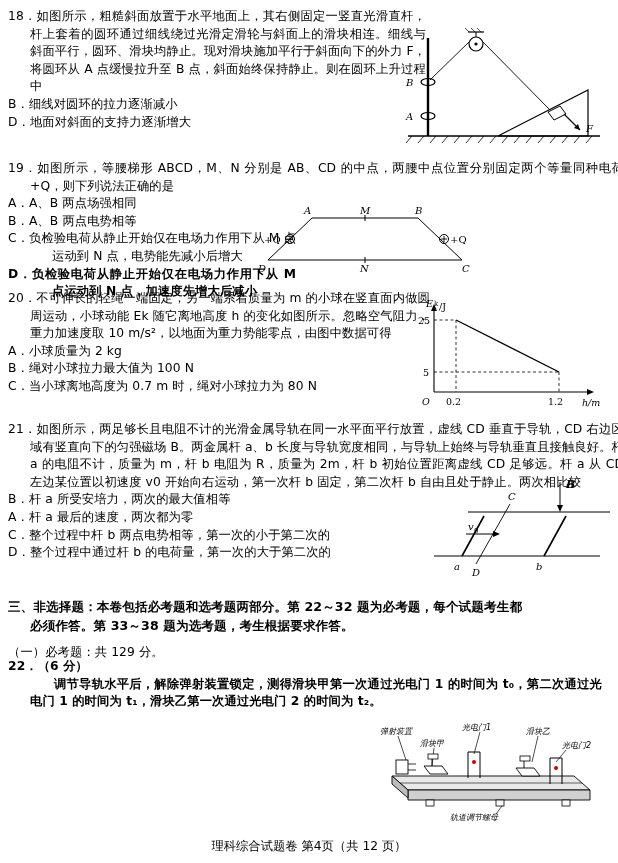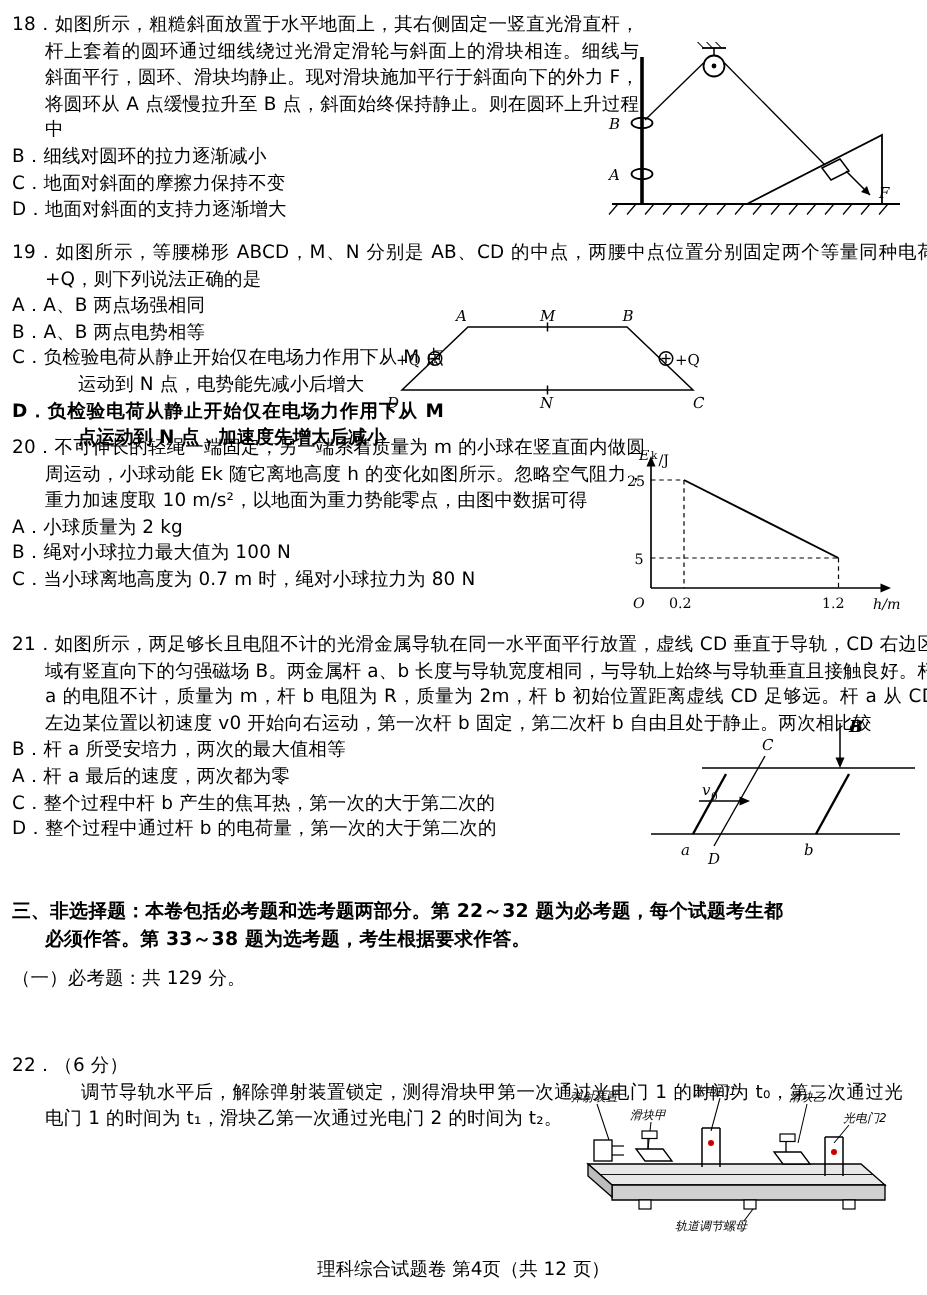--- a/index.html
+++ b/index.html
@@ -60,37 +60,36 @@
     width: 100%;
     text-align: center;
     font-size: 12.3px;
   }
   .q18 { position: absolute; left: 8px; top: 8px;  width: 602px; }
   .q19 { position: absolute; left: 8px; top: 160px; width: 602px; }
   .q20 { position: absolute; left: 8px; top: 290px; width: 602px; }
   .q21 { position: absolute; left: 8px; top: 421px; width: 602px; }
   .sec3 { position: absolute; left: 8px; top: 598px; width: 602px; }
   .secA { position: absolute; left: 8px; top: 644px; width: 602px; }
-  .q22 { position: absolute; left: 8px; top: 702px; width: 602px; }
+  .q22 { position: absolute; left: 8px; top: 658px; width: 602px; font-weight: bold; }
   .fig18 { left: 398px; top: 28px; width: 212px; height: 128px; }
   .fig19 { left: 212px; top: 196px; width: 330px; height: 82px; }
   .fig20 { left: 404px; top: 300px; width: 206px; height: 112px; }
   .fig21 { left: 424px; top: 472px; width: 186px; height: 108px; }
   .fig22 { left: 376px; top: 714px; width: 234px; height: 108px; font-style: italic; }
   svg { display: block; }
 </style>
 </head>
 <body>
 
 <div class="page">
 
   <div class="q q18">
     <p class="para hang" style="width:396px;">18．如图所示，粗糙斜面放置于水平地面上，其右侧固定一竖直光滑直杆，杆上套着的圆环通过细线绕过光滑定滑轮与斜面上的滑块相连。细线与斜面平行，圆环、滑块均静止。现对滑块施加平行于斜面向下的外力 F，将圆环从 A 点缓慢拉升至 B 点，斜面始终保持静止。则在圆环上升过程中</p>
     <p class="para opt">B．细线对圆环的拉力逐渐减小</p>
-    <p class="para opt">C．地面对斜面的摩擦力保持不变</p>
     <p class="para opt">D．地面对斜面的支持力逐渐增大</p>
   </div>
 
   <div class="fig fig18">
     <svg width="212" height="128" viewBox="0 0 212 128">
 
       <line x1="10" y1="108" x2="202" y2="108" stroke="#000" stroke-width="1.4"></line>
       <g stroke="#000" stroke-width="0.8">
         <line x1="14" y1="108" x2="8" y2="115"></line>
         <line x1="26" y1="108" x2="20" y2="115"></line>
@@ -206,21 +205,21 @@
       <line x1="155" y1="72" x2="155" y2="92" stroke="#000" stroke-width="0.8" stroke-dasharray="3,2.5"></line>
 
       <line x1="52" y1="20" x2="155" y2="72" stroke="#000" stroke-width="1.3"></line>
     </svg>
   </div>
 
   <div class="q q21">
     <p class="para hang" style="width:594px;">21．如图所示，两足够长且电阻不计的光滑金属导轨在同一水平面平行放置，虚线 CD 垂直于导轨，CD 右边区域有竖直向下的匀强磁场 B。两金属杆 a、b 长度与导轨宽度相同，与导轨上始终与导轨垂直且接触良好。杆 a 的电阻不计，质量为 m，杆 b 电阻为 R，质量为 2m，杆 b 初始位置距离虚线 CD 足够远。杆 a 从 CD 左边某位置以初速度 v0 开始向右运动，第一次杆 b 固定，第二次杆 b 自由且处于静止。两次相比较</p>
     <p class="para opt">B．杆 a 所受安培力，两次的最大值相等</p>
     <p class="para opt">A．杆 a 最后的速度，两次都为零</p>
-    <p class="para opt">C．整个过程中杆 b 产生的焦耳热，第一次的大于第二次的</p>
+    <p class="para opt">C．整个过程中杆 b 两点电势相等，第一次的小于第二次的</p>
     <p class="para opt">D．整个过程中通过杆 b 的电荷量，第一次的大于第二次的</p>
   </div>
 
   <div class="fig fig21">
     <svg width="186" height="108" viewBox="0 0 186 108">
 
       <line x1="10" y1="84" x2="176" y2="84" stroke="#000" stroke-width="1"></line>
       <line x1="44" y1="40" x2="186" y2="40" stroke="#000" stroke-width="1"></line>
 
       <line x1="86" y1="32" x2="52" y2="92" stroke="#000" stroke-width="0.9"></line>

